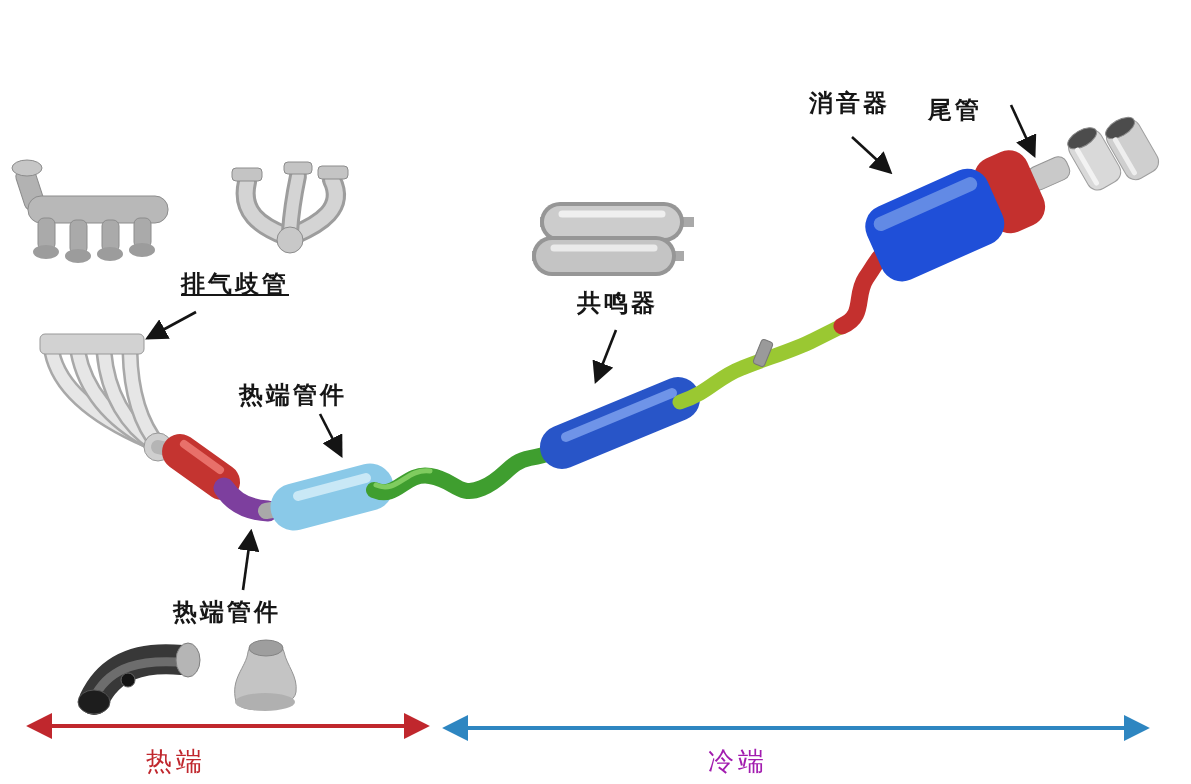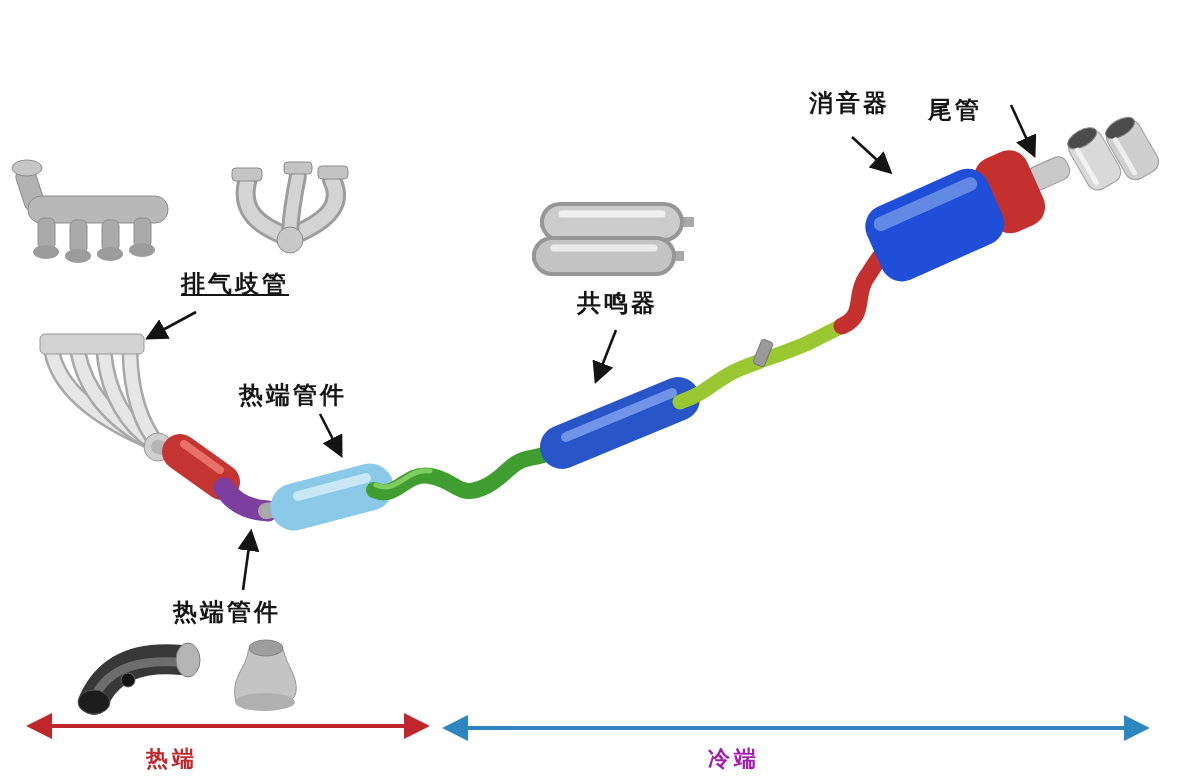--- a/index.html
+++ b/index.html
@@ -21,22 +21,22 @@
     position: absolute;
     font-weight: 700;
     font-size: 24px;
     letter-spacing: 3px;
     color: #161616;
     white-space: nowrap;
     font-family: "Liberation Sans", sans-serif;
   }
   .zone-label {
     position: absolute;
-    font-weight: 700;
-    font-size: 22px;
+    font-weight: 400;
+    font-size: 26px;
     letter-spacing: 4px;
     white-space: nowrap;
     font-family: "Liberation Sans", sans-serif;
   }
   .zone-hot  { color: #c0272d; }
   .zone-cold { color: #a21caf; }
 </style>
 </head>
 <body>
 

